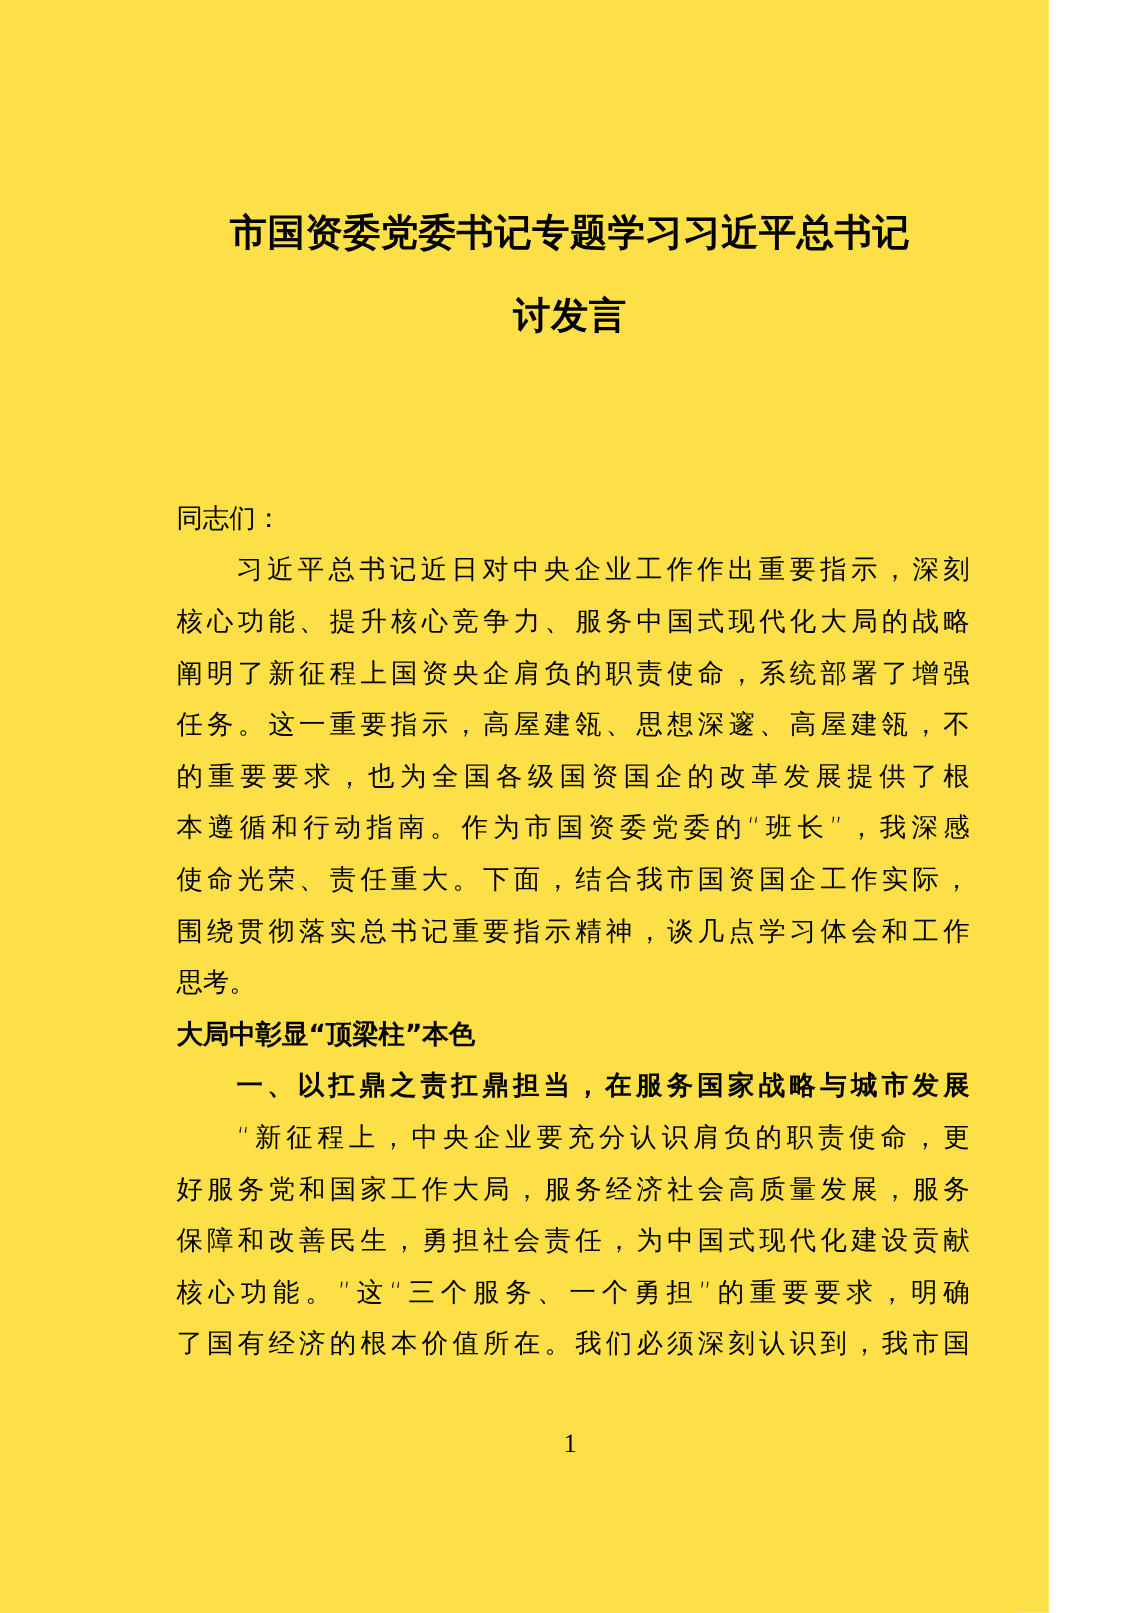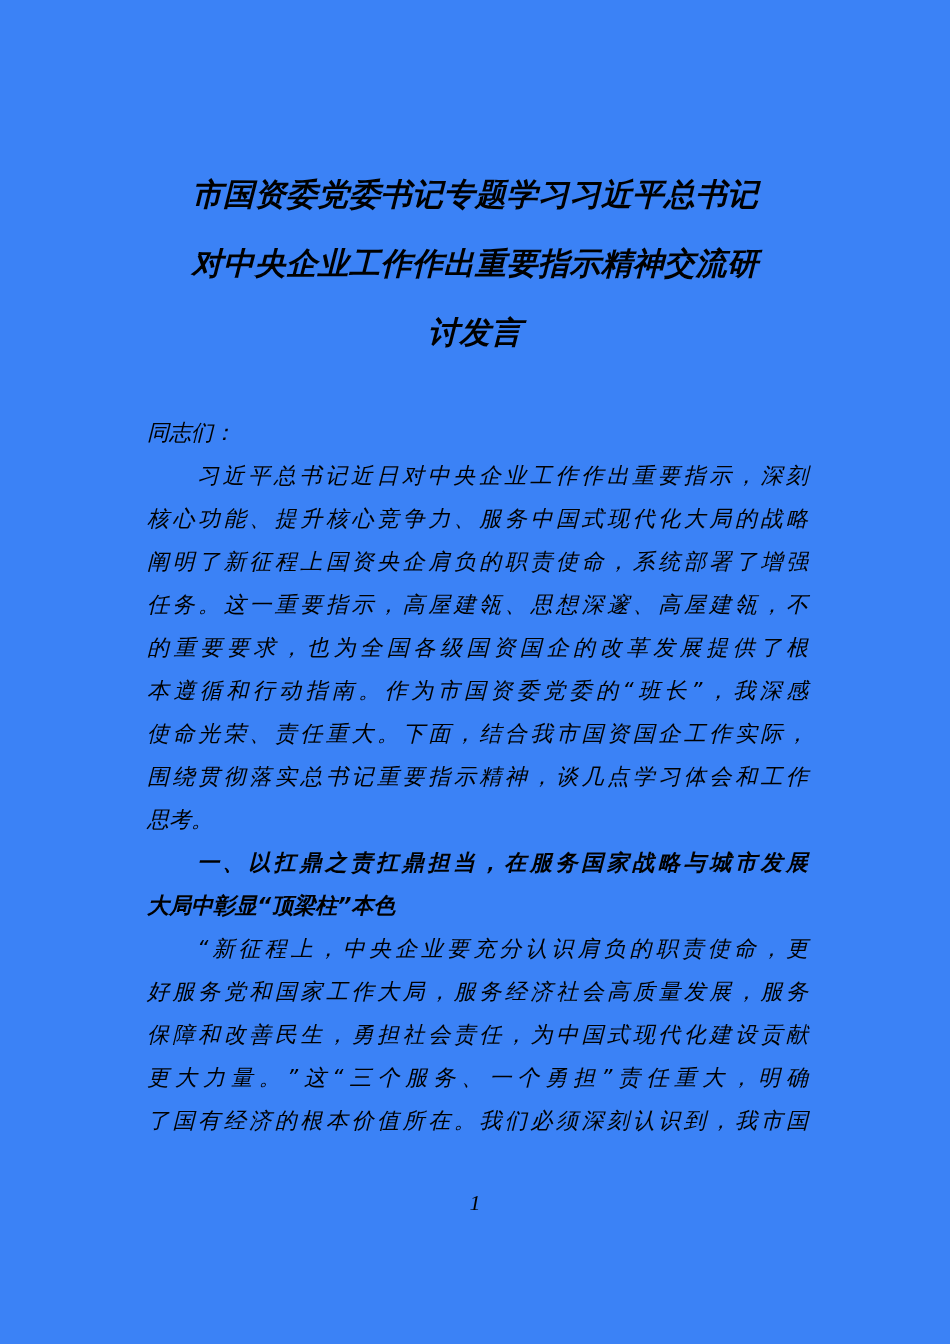--- a/index.html
+++ b/index.html
@@ -11,24 +11,23 @@
       width: 950px;
       height: 1344px;
       position: relative;
       overflow: hidden;
       color: #000000;
     }
     .page {
       position: absolute;
       left: 0;
       top: 0;
-      width: 950px;
+      width: 874px;
       height: 1344px;
-      background: #3b82f6;
-      font-style: italic;
+      background: #fde047;
     }
     .title-block {
       position: absolute;
       left: 140px;
       top: 168px;
       width: 670px;
     }
     .title-line {
       height: 69px;
       line-height: 52px;
@@ -75,47 +74,46 @@
       font-size: 22px;
     }
   </style>
 </head>
 <body>
 
 <div class="page">
 
   <div class="title-block">
     <div class="title-line">市国资委党委书记专题学习习近平总书记</div>
-    <div class="title-line">对中央企业工作作出重要指示精神交流研</div>
     <div class="title-line">讨发言</div>
   </div>
 
   <div class="body-block">
     <div class="line last">同志们：</div>
 
     <div>
       <div class="line indent">习近平总书记近日对中央企业工作作出重要指示，深刻</div>
       <div class="line">核心功能、提升核心竞争力、服务中国式现代化大局的战略</div>
       <div class="line">阐明了新征程上国资央企肩负的职责使命，系统部署了增强</div>
       <div class="line">任务。这一重要指示，高屋建瓴、思想深邃、高屋建瓴，不</div>
       <div class="line">的重要要求，也为全国各级国资国企的改革发展提供了根</div>
       <div class="line">本遵循和行动指南。作为市国资委党委的“班长”，我深感</div>
       <div class="line">使命光荣、责任重大。下面，结合我市国资国企工作实际，</div>
       <div class="line">围绕贯彻落实总书记重要指示精神，谈几点学习体会和工作</div>
       <div class="line last">思考。</div>
     </div>
 
     <div>
+      <div class="line heading last">大局中彰显“顶梁柱”本色</div>
       <div class="line indent heading">一、以扛鼎之责扛鼎担当，在服务国家战略与城市发展</div>
-      <div class="line heading last">大局中彰显“顶梁柱”本色</div>
     </div>
 
     <div>
       <div class="line indent">“新征程上，中央企业要充分认识肩负的职责使命，更</div>
       <div class="line">好服务党和国家工作大局，服务经济社会高质量发展，服务</div>
       <div class="line">保障和改善民生，勇担社会责任，为中国式现代化建设贡献</div>
-      <div class="line">更大力量。”这“三个服务、一个勇担”责任重大，明确</div>
+      <div class="line">核心功能。”这“三个服务、一个勇担”的重要要求，明确</div>
       <div class="line">了国有经济的根本价值所在。我们必须深刻认识到，我市国</div>
     </div>
   </div>
 
   <div class="page-number">1</div>
 </div>
 
 </body></html>

